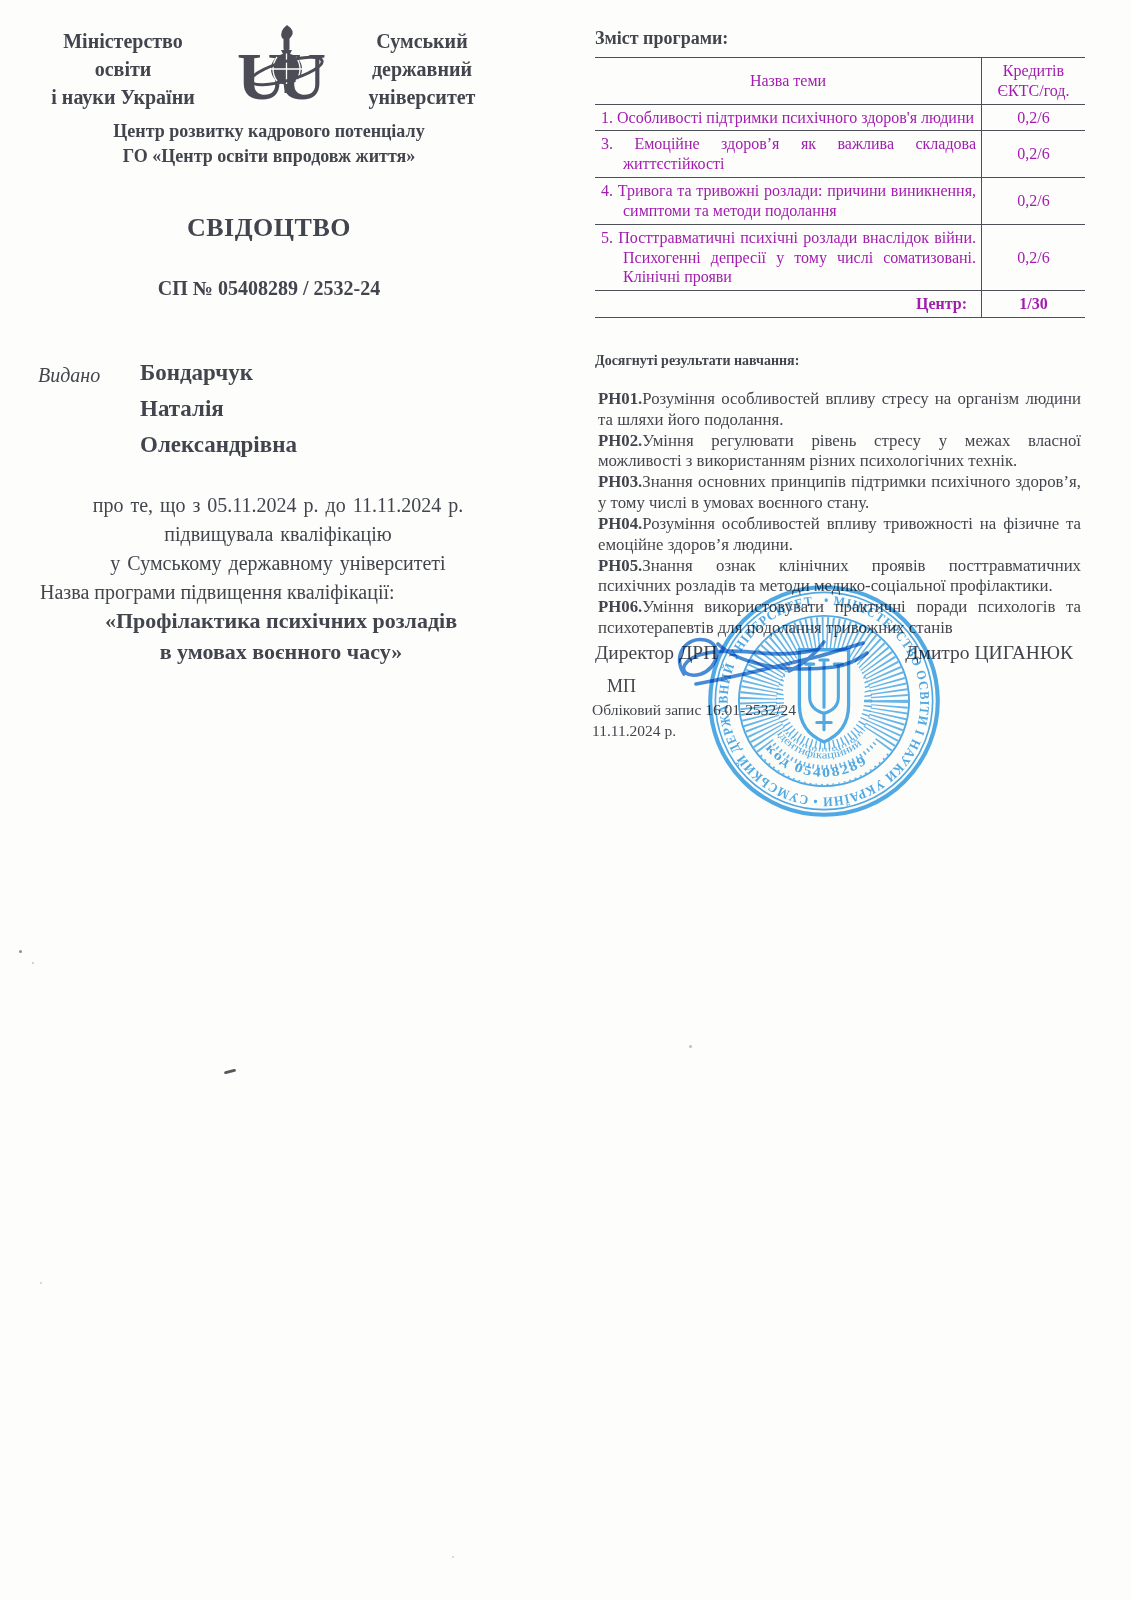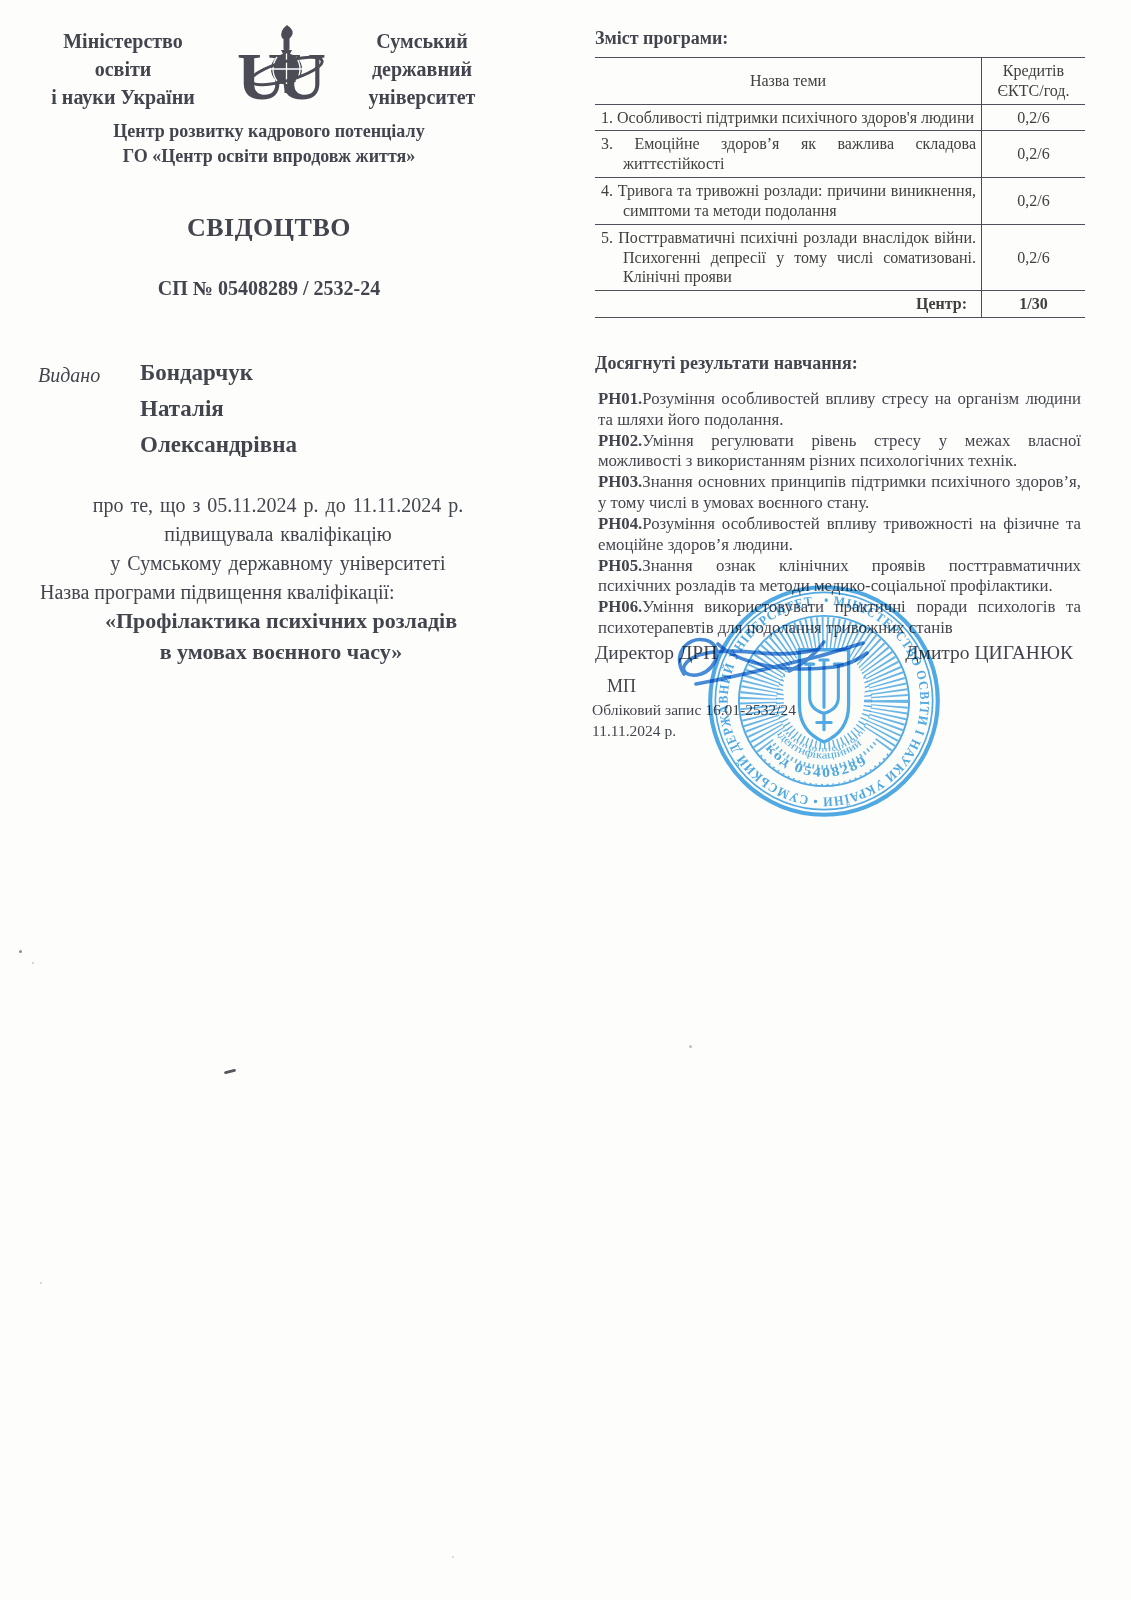--- a/index.html
+++ b/index.html
@@ -25,32 +25,32 @@
   .issued-label{left:38px;top:364px;font-size:20px;font-style:italic;}
   .recipient{left:140px;top:355px;font-size:23px;line-height:36px;}
   .period{left:28px;top:491px;width:500px;font-size:20px;line-height:29px;word-spacing:2px;}
   .program-label{left:40px;top:581px;font-size:20px;}
   .program-name{left:40px;top:605px;width:482px;font-size:22px;line-height:31px;}
 
   
   .toc-heading{left:595px;top:28px;font-size:18px;}
   table.toc{
     position:absolute;left:595px;top:57px;width:490px;border-collapse:collapse;
-    font-size:16px;line-height:1.24;color:#404040;
+    font-size:16px;line-height:1.24;color:#a21caf;
     border-top:1.5px solid #4d4f58;border-bottom:1.5px solid #4d4f58;
   }
   table.toc td,table.toc th{padding:3px 5px;font-weight:normal;vertical-align:middle;}
   table.toc .rule{border-top:1.4px solid #4d4f58;}
   table.toc .credits{border-left:1.4px solid #4d4f58;text-align:center;width:93px;}
   table.toc .topic{text-align:justify;padding-left:28px;text-indent:-22px;}
   table.toc th.topic-h{text-align:center;text-indent:0;padding:4px 0;}
   table.toc .total-label{text-align:right;padding-right:14px;font-weight:bold;}
   table.toc .total-value{font-weight:bold;}
 
-  .outcomes-heading{left:595px;top:353px;font-size:18px;}
+  .outcomes-heading{left:595px;top:353px;font-size:14px;}
   .outcomes{left:598px;top:389px;width:483px;font-size:16.8px;line-height:1.24;}
   .outcomes p{margin:0;text-align:justify;}
   .director-row{left:595px;top:642px;width:478px;font-size:19.5px;display:flex;justify-content:space-between;}
   .mp{left:607px;top:676px;font-size:18px;}
   .record{left:592px;top:699px;font-size:15.5px;line-height:21px;}
 
   .stamp{left:701px;top:578px;width:246px;height:246px;mix-blend-mode:multiply;opacity:.92;}
   .signature{left:664px;top:620px;width:220px;height:100px;mix-blend-mode:multiply;}
 
   .speck{background:#8f8f96;border-radius:50%;}

